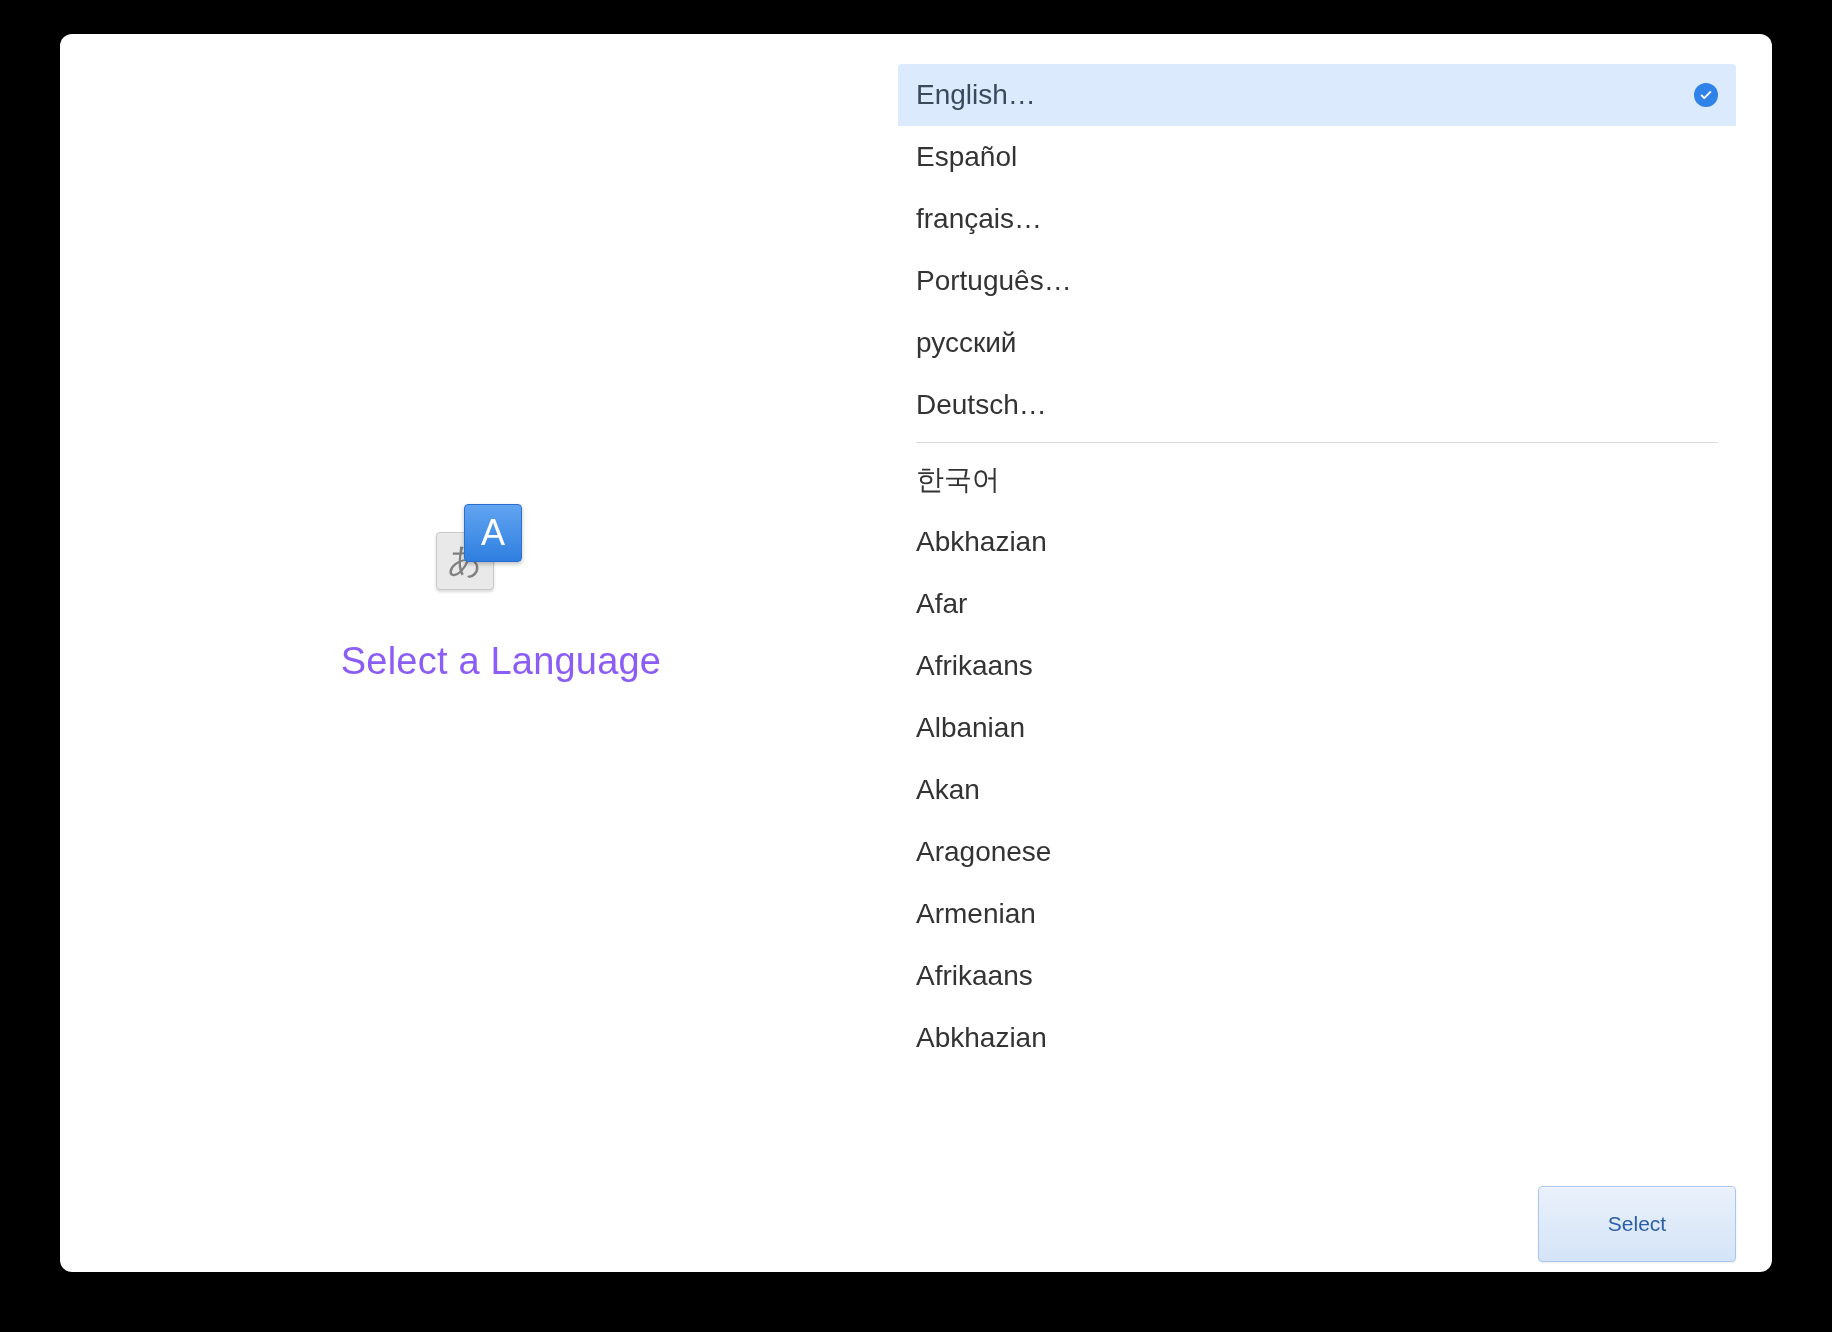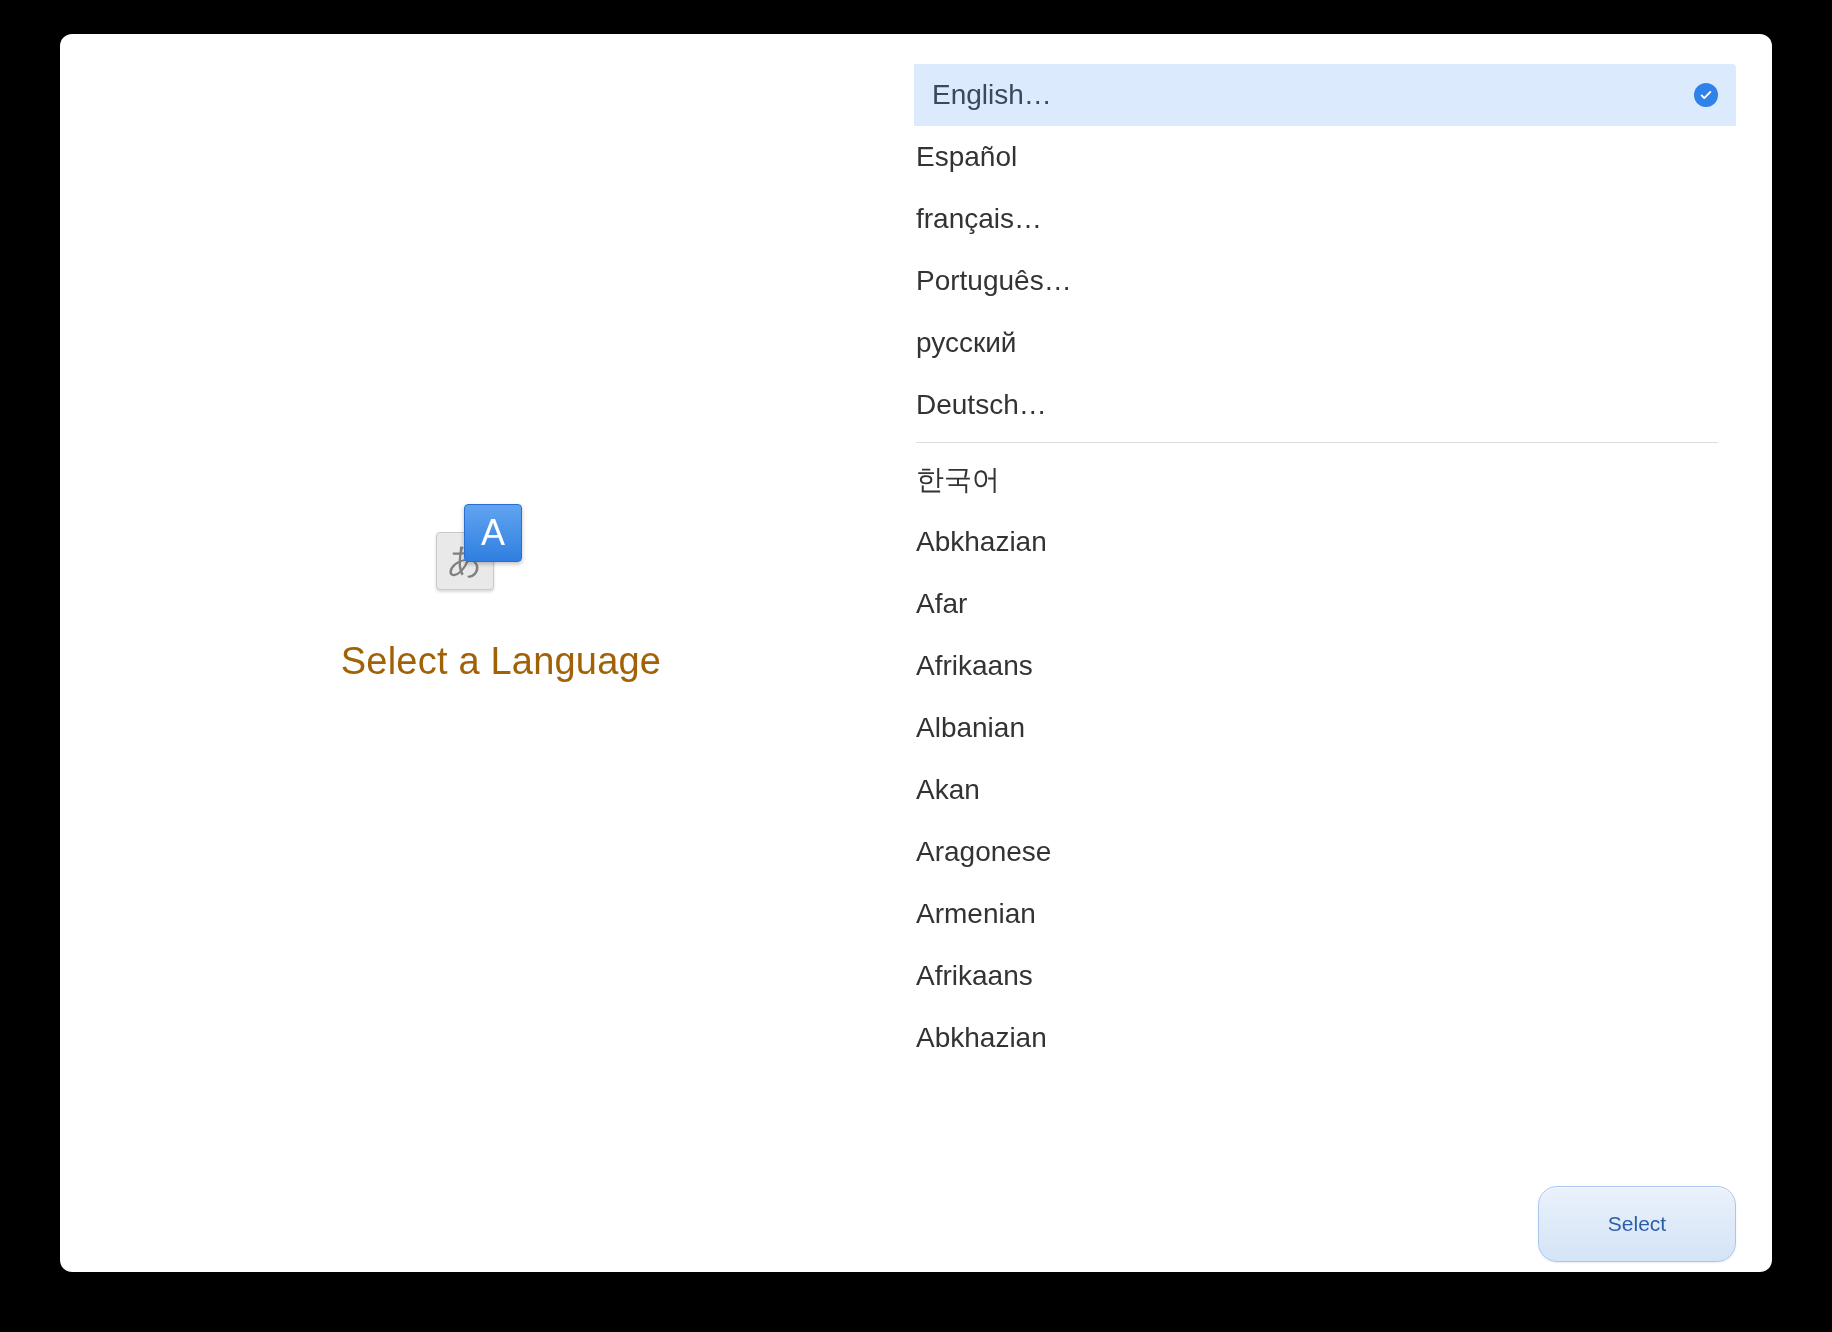--- a/index.html
+++ b/index.html
@@ -73,21 +73,21 @@
     display: flex;
     align-items: center;
     justify-content: center;
     font-size: 36px;
     color: #ffffff;
     font-weight: 500;
   }
   .title {
     font-size: 38px;
     font-weight: 400;
-    color: #a16207;
+    color: #8b5cf6;
     letter-spacing: 0.2px;
     margin-left: 44px;
   }
   .right-pane {
     width: 50%;
     display: flex;
     flex-direction: column;
     padding-top: 30px;
     padding-right: 36px;
     padding-bottom: 10px;
@@ -120,21 +120,20 @@
     justify-content: space-between;
     height: 62px;
     padding: 0 18px 0 18px;
     font-size: 28px;
     color: #333;
     cursor: default;
   }
   .lang-item.selected {
     background: #dbeafc;
     color: #3a4a5c;
-    margin-left: 16px;
   }
   .check-badge {
     width: 24px;
     height: 24px;
     border-radius: 50%;
     background: #2f82e8;
     display: flex;
     align-items: center;
     justify-content: center;
   }
@@ -153,21 +152,21 @@
     align-items: center;
     justify-content: flex-end;
     padding: 0 36px;
   }
   .select-btn {
     min-width: 140px;
     height: 50px;
     padding: 12px 28px;
     background: linear-gradient(#eaf1fb, #d4e4f7);
     border: 1px solid #a9c7ec;
-    border-radius: 19px;
+    border-radius: 4px;
     font-size: 21px;
     color: #2a5ea8;
     box-shadow: 0 1px 0 rgba(255,255,255,0.6) inset, 0 1px 2px rgba(0,0,0,0.08);
     cursor: default;
     display: flex;
     align-items: center;
     justify-content: center;
   }
 </style>
 </head>

